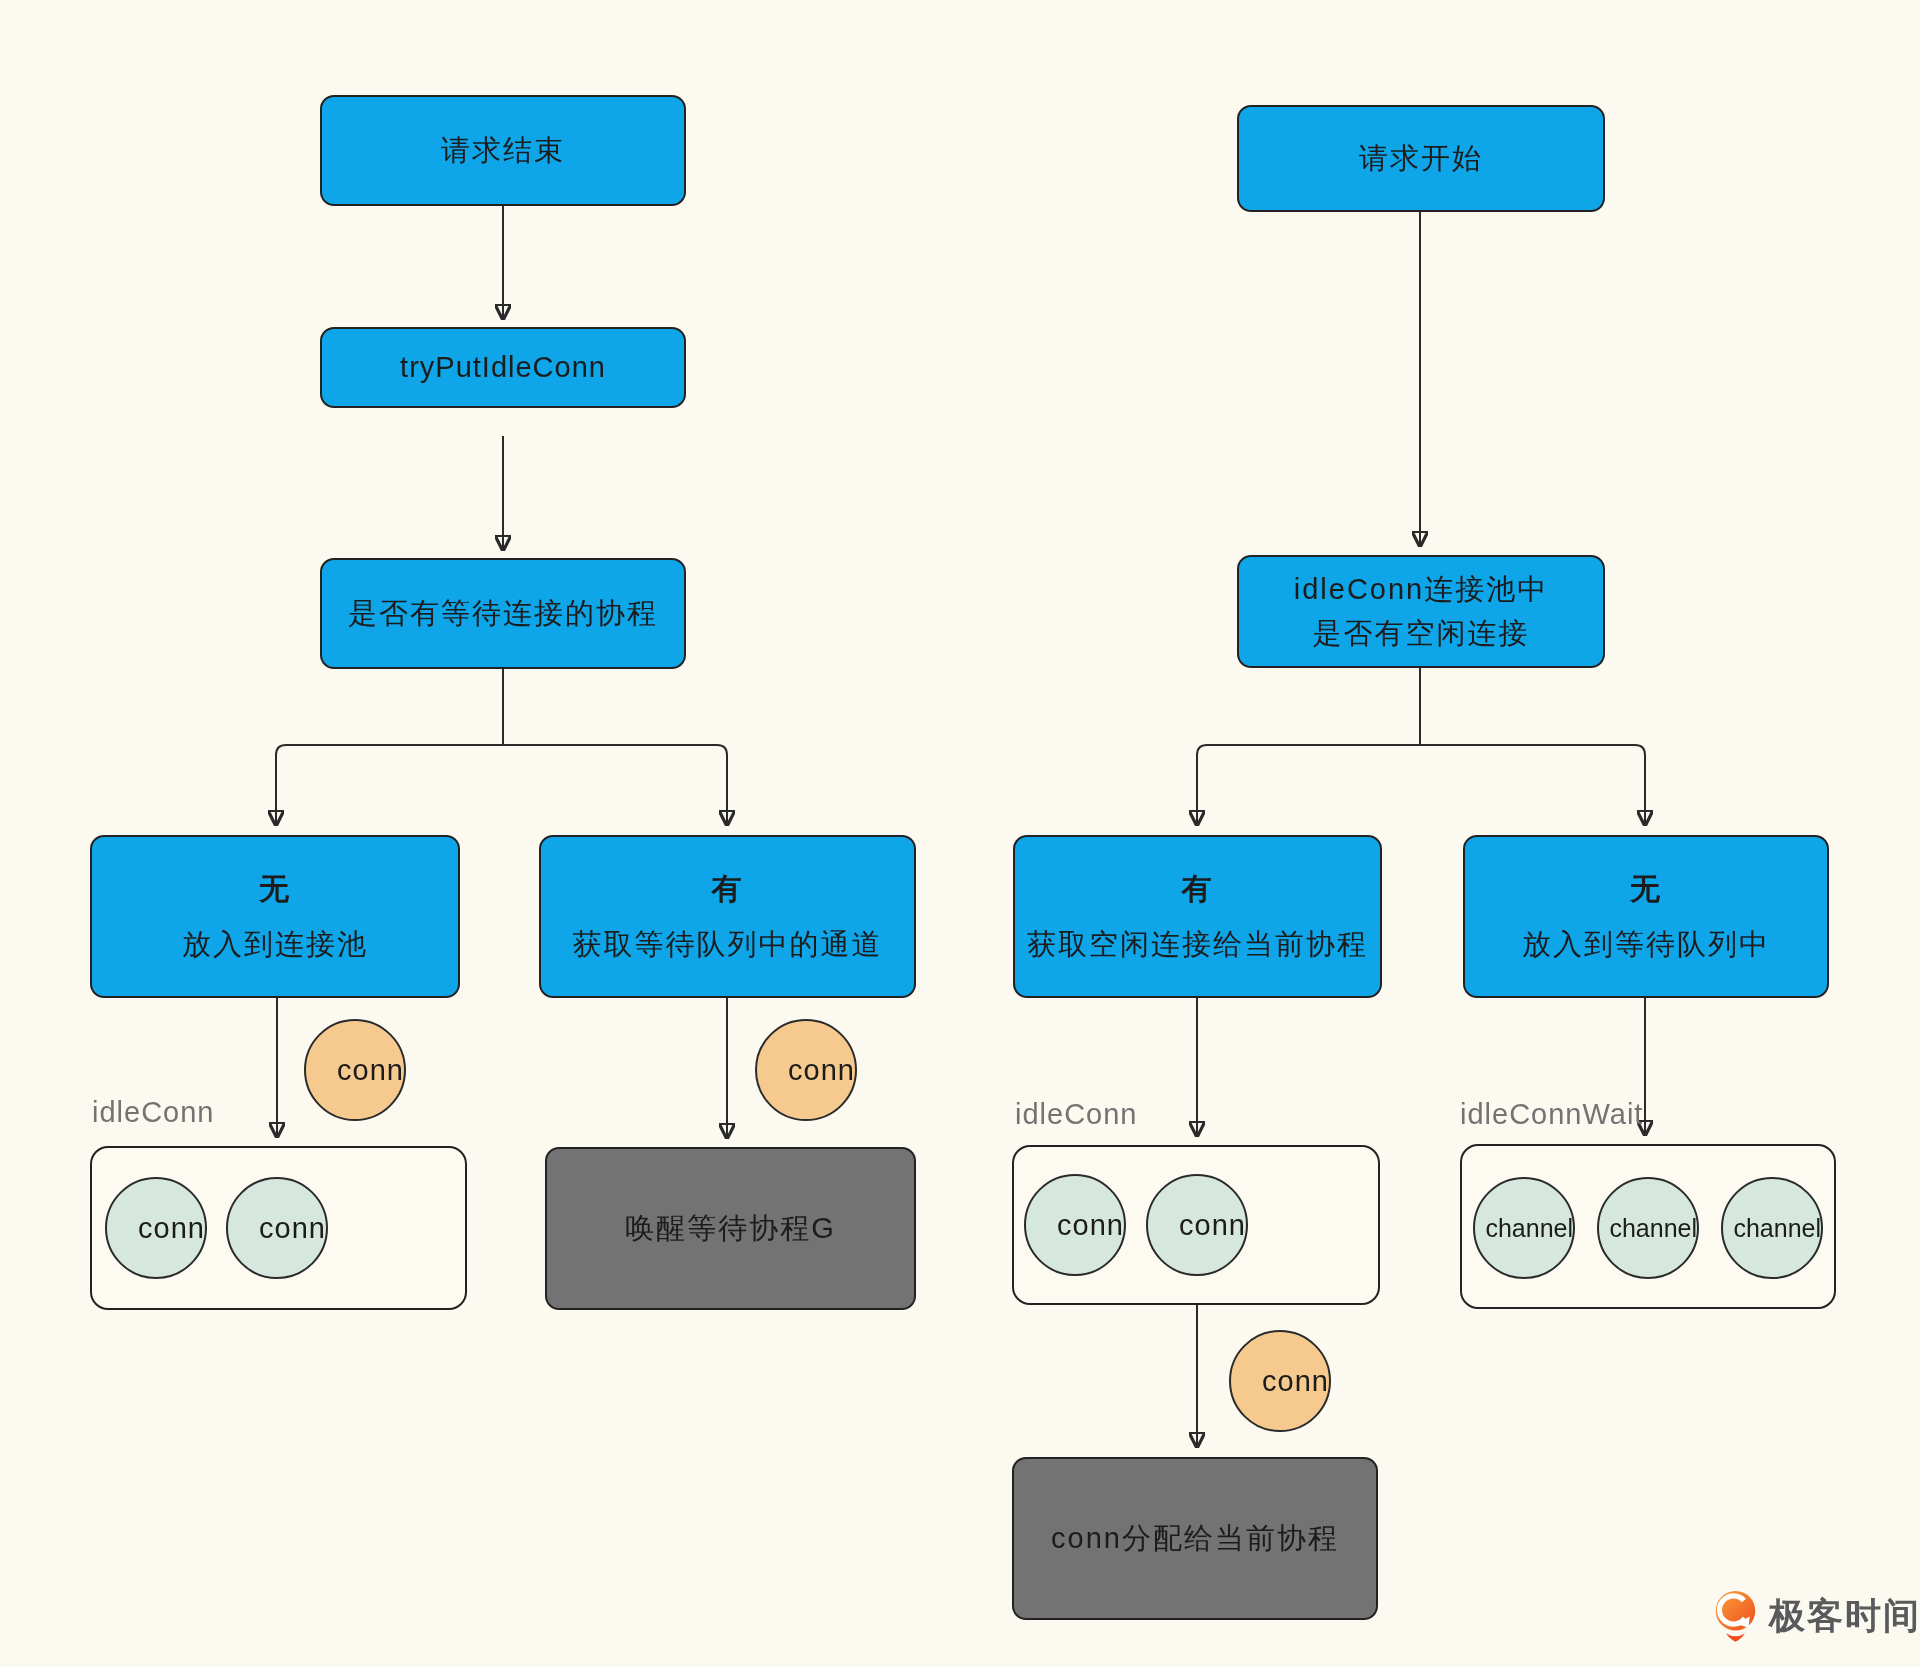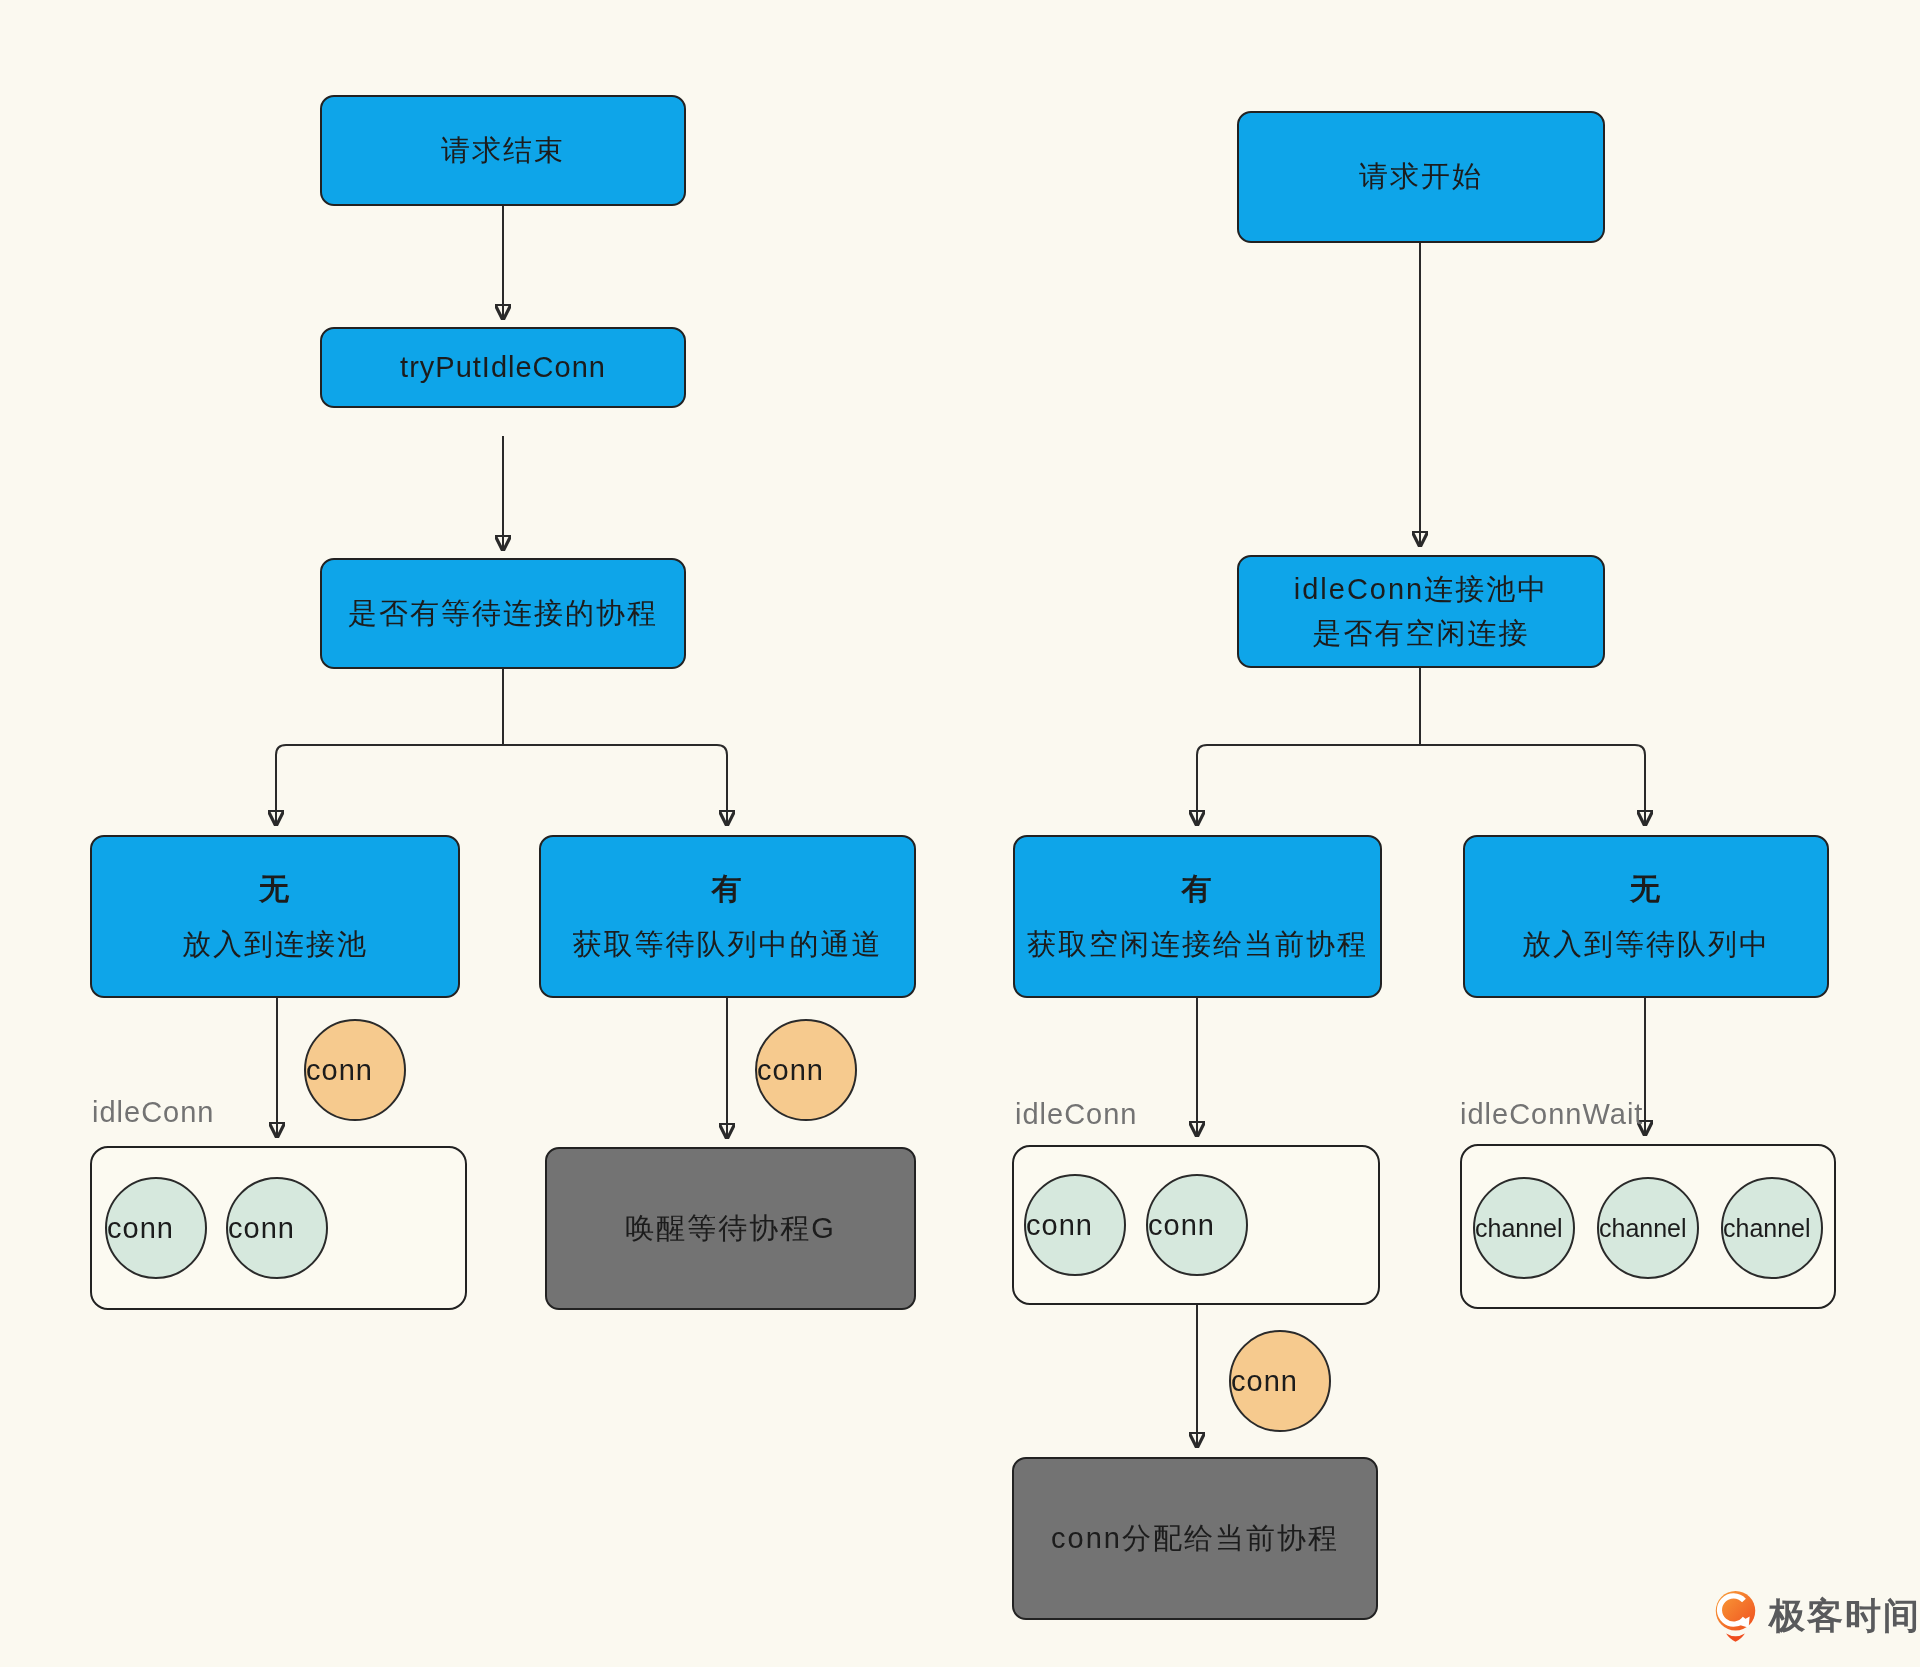--- a/index.html
+++ b/index.html
@@ -43,21 +43,21 @@
     font-size:29px;
     letter-spacing:1px;
     color:#737373;
     white-space:nowrap;
   }
   .circle{
     position:absolute;
     width:102px;height:102px;
     border:2px solid #2a2a2a;
     border-radius:50%;
-    display:flex;align-items:center;justify-content:flex-start;
+    display:flex;align-items:center;justify-content:flex-end;
     font-size:29px;
     box-sizing:border-box;
     letter-spacing:1px;
   }
   .circle.orange{background:#f6ca8e;}
   .circle.green{background:#d6e8dd;}
   .circle.small-text{font-size:25px;letter-spacing:0;}
 
   .logo{
     position:absolute;left:1712px;top:1590px;
@@ -138,21 +138,21 @@
   </div>
 
   <div class="circle orange" style="left:755px;top:1019px">
     <span>conn</span>
   </div>
 
   <div class="node plain" style="left:545px;top:1147px;width:371px;height:163px">
     <div class="t">唤醒等待协程G</div>
   </div>
 
-  <div class="node blue" style="left:1237px;top:111px;width:368px;height:132px">
+  <div class="node blue" style="left:1237px;top:105px;width:368px;height:107px">
     <div class="t">请求开始</div>
   </div>
 
   <div class="node blue" style="left:1237px;top:555px;width:368px;height:113px">
     <div class="t">idleConn连接池中</div>
     <div class="t">是否有空闲连接</div>
   </div>
 
   <div class="node blue" style="left:1013px;top:835px;width:369px;height:163px">
     <div class="t b">有</div>

